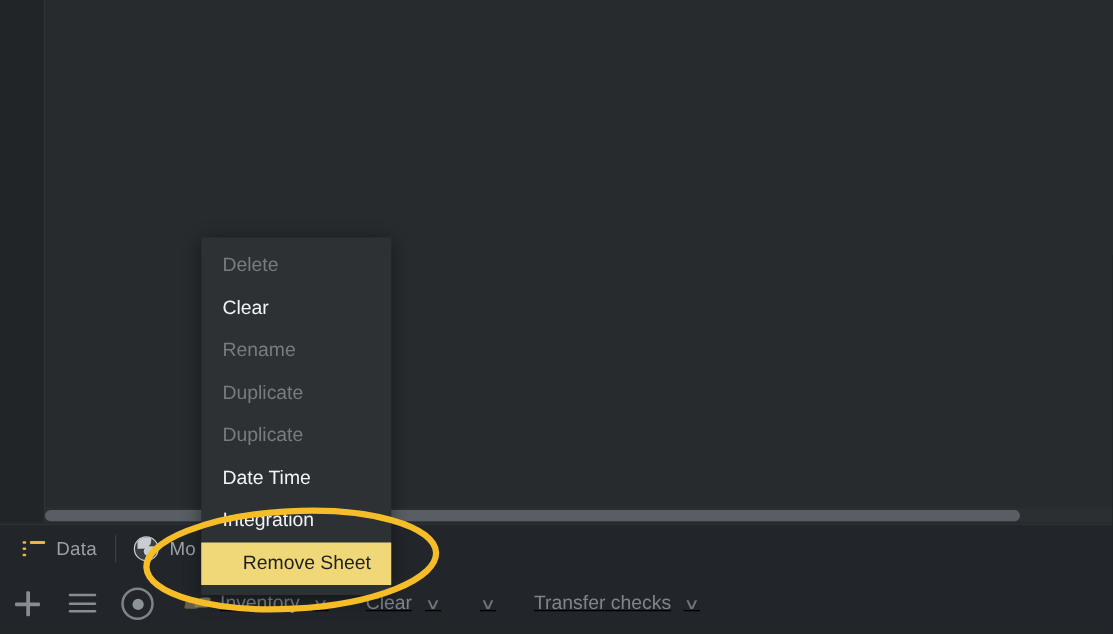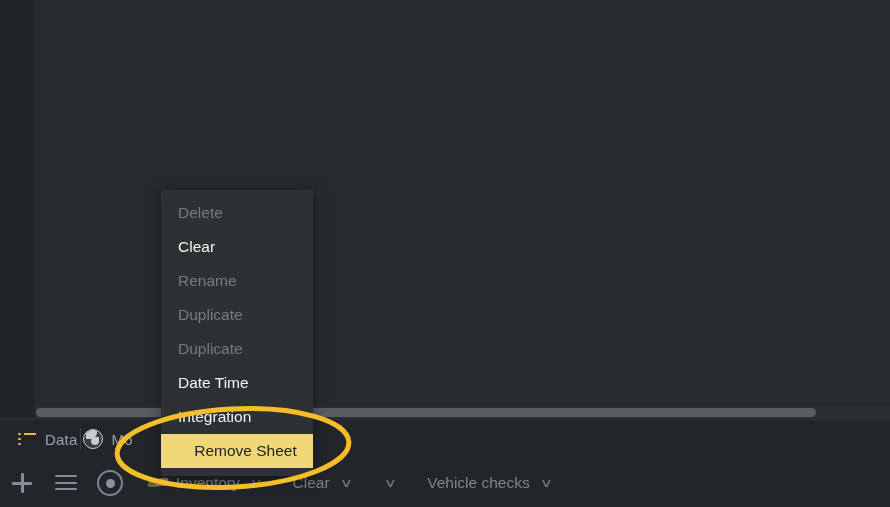--- a/index.html
+++ b/index.html
@@ -78,21 +78,21 @@
     width: 890px;
     height: 38px;
     display: flex;
     align-items: center;
   }
   .status-item {
     display: flex;
     align-items: center;
     gap: 9px;
     height: 38px;
-    padding: 0 2px;
+    padding: 0 14px;
     color: #9aa1a7;
     font-size: 15px;
     letter-spacing: .2px;
   }
   .status-item:first-child { padding-left: 18px; }
   .status-sep {
     width: 1px;
     height: 22px;
     background: #3a3f44;
   }
@@ -152,20 +152,21 @@
   }
 
   
   .tabs-row {
     position: absolute;
     left: 0; top: 38px;
     width: 890px;
     height: 50px;
     display: flex;
     align-items: flex-start;
+    text-decoration: underline;
   }
   .tool-btn {
     width: 44px;
     height: 50px;
     display: flex;
     align-items: center;
     justify-content: center;
     flex: none;
   }
   .icon-plus {
@@ -357,21 +358,21 @@
       <div class="sheet-tab">
         <span>Clear</span>
         <span class="chev">∨</span>
       </div>
 
       <div class="sheet-tab">
         <span class="chev">∨</span>
       </div>
 
       <div class="sheet-tab">
-        <span>Vehicle checks</span>
+        <span>Transfer checks</span>
         <span class="chev">∨</span>
       </div>
 
 
     </div>
   </div>
 
   <div class="ctx-menu">
     <div class="ctx-item disabled">Delete</div>
     <div class="ctx-item">Clear</div>

